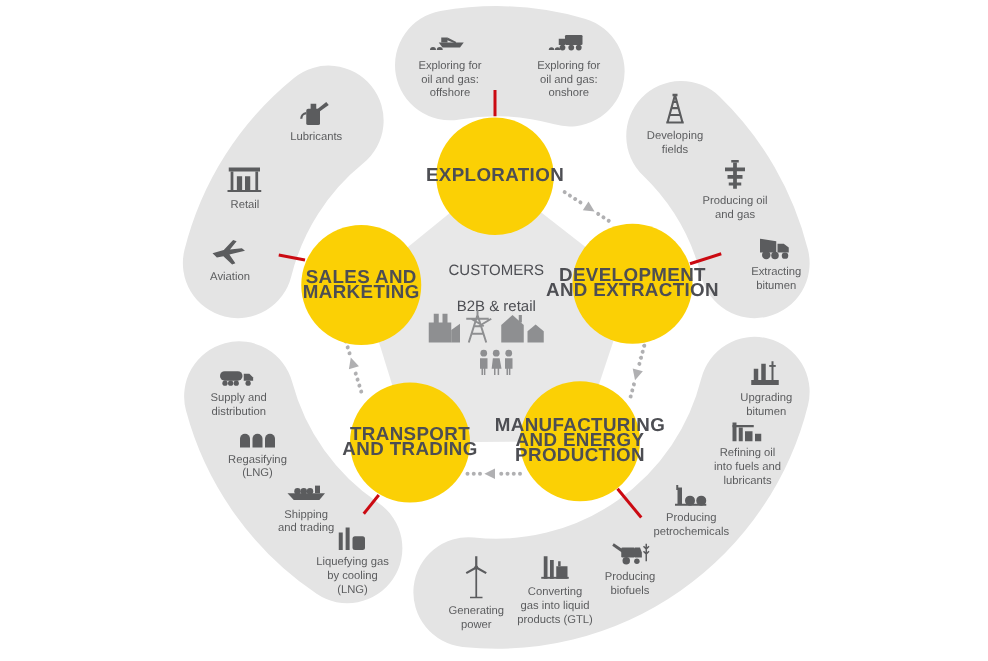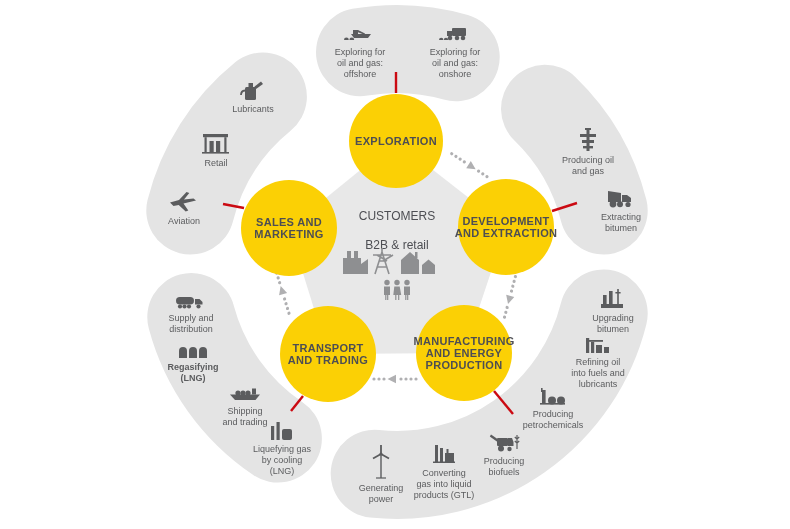--- a/index.html
+++ b/index.html
@@ -5,21 +5,21 @@
   html,body{margin:0;padding:0;background:#fff;}
   #stage{position:relative;width:790px;height:529px;background:#ffffff;overflow:hidden;
          font-family:"Liberation Sans",sans-serif;}
   #bg{position:absolute;left:0;top:0;}
   .activity{position:absolute;width:112px;margin-left:-56px;display:flex;
             flex-direction:column;align-items:center;}
   .activity svg{display:block;}
   .alabel{font-size:9px;line-height:11px;color:#5B5C5E;text-align:center;
           white-space:pre-line;margin-top:3px;}
   .seg-label{position:absolute;transform:translate(-50%,-50%);
-             font-size:11px;line-height:12px;font-weight:bold;letter-spacing:.3px;
+             font-size:15px;line-height:12px;font-weight:bold;letter-spacing:.3px;
              color:#4D4E53;text-align:center;white-space:pre-line;}
   .center-title{position:absolute;left:397px;top:209px;transform:translateX(-50%);
                 font-size:12px;line-height:14.5px;font-weight:normal;color:#4D4E53;
                 text-align:center;white-space:pre-line;}
   .center-icons{position:absolute;left:339px;top:240px;}
   .ic{fill:#5B5C5E;}
   .ic-stroke{fill:none;stroke:#5B5C5E;stroke-width:1.5;}
   .cic{fill:#8E8F91;}
   .cic-stroke{fill:none;stroke:#8E8F91;stroke-width:1.6;}
 </style>
@@ -130,20 +130,28 @@
       <circle class="ic" cx="13" cy="14" r="2.3"></circle>
         <circle class="ic" cx="20" cy="14" r="2.3"></circle>
         <circle class="ic" cx="26" cy="14" r="2.3"></circle>
       <path class="ic" d="M2 16a2.2 2.2 0 0 1 4.4 0zM6.8 16a2.2 2.2 0 0 1 4.4 0z"></path>
     </svg>
     <div class="alabel">Exploring for
 oil and gas:
 onshore</div>
   </div>
 
+  <div class="activity" style="left:540px;top:74px;">
+    <svg width="34" height="26" viewBox="0 0 34 26">
+      <path class="ic-stroke" style="stroke-width:1.7" d="M17 2 11 24M17 2l6 22M12.8 18h8.4M14.2 12.5h5.6M15.4 7.5h3.2M10 24h14"></path>
+      <rect class="ic" x="15" y="1" width="4" height="2"></rect>
+    </svg>
+    <div class="alabel">Developing
+fields</div>
+  </div>
 
   <div class="activity" style="left:588px;top:128px;">
     <svg width="34" height="24" viewBox="0 0 34 24">
       <rect class="ic" x="15.5" y="2" width="3" height="21"></rect>
       <rect class="ic" x="14" y="0" width="6" height="2"></rect>
       <rect class="ic" x="9" y="6" width="16" height="3"></rect>
       <rect class="ic" x="11" y="12" width="12" height="3"></rect>
       <rect class="ic" x="12" y="18" width="10" height="2.4"></rect>
     </svg>
     <div class="alabel">Producing oil
@@ -252,21 +260,21 @@
       <circle class="ic" cx="10" cy="8" r="2.6"></circle>
         <circle class="ic" cx="15" cy="8" r="2.6"></circle>
         <circle class="ic" cx="20" cy="8" r="2.6"></circle>
       <rect class="ic" x="24" y="3.5" width="4" height="6"></rect>
       <path class="ic" d="M2 9.5h30L27.5 15H7z"></path>
     </svg>
     <div class="alabel">Shipping
 and trading</div>
   </div>
 
-  <div class="activity" style="left:193px;top:343px;font-weight:bold;">
+  <div class="activity" style="left:206px;top:343px;">
     <svg width="34" height="16" viewBox="0 0 34 16">
       <path class="ic" d="M3 15V8a4 4 0 0 1 8 0v7z"></path>
       <path class="ic" d="M13 15V8a4 4 0 0 1 8 0v7z"></path>
       <path class="ic" d="M23 15V8a4 4 0 0 1 8 0v7z"></path>
     </svg>
     <div class="alabel">Regasifying
 (LNG)</div>
   </div>
 
   <div class="activity" style="left:191px;top:294px;align-items:center;">
@@ -282,21 +290,21 @@
 distribution</div>
   </div>
 
   <div class="activity" style="left:184px;top:189px;">
     <svg width="34" height="24" viewBox="0 0 34 24">
       <path class="ic" d="M3 13.5l9-2.5 7.5-8 2.8 1-5.3 6.5 9.5-1 2.5 2-12.5 3 4.8 7-2.6 1-7-6.5-5.2 1z"></path>
     </svg>
     <div class="alabel">Aviation</div>
   </div>
 
-  <div class="activity" style="left:216px;top:133px;justify-content:space-between;">
+  <div class="activity" style="left:196px;top:133px;justify-content:space-between;">
     <svg width="34" height="22" viewBox="0 0 34 22">
       <rect class="ic" x="4" y="1" width="25" height="3.2"></rect>
       <rect class="ic" x="5.5" y="4.2" width="2.2" height="15"></rect>
       <rect class="ic" x="25.3" y="4.2" width="2.2" height="15"></rect>
       <rect class="ic" x="10.5" y="8" width="4.2" height="11"></rect>
       <rect class="ic" x="17" y="8" width="4.2" height="11"></rect>
       <rect class="ic" x="3" y="19" width="27" height="1.6"></rect>
     </svg>
     <div class="alabel">Retail</div>
   </div>

